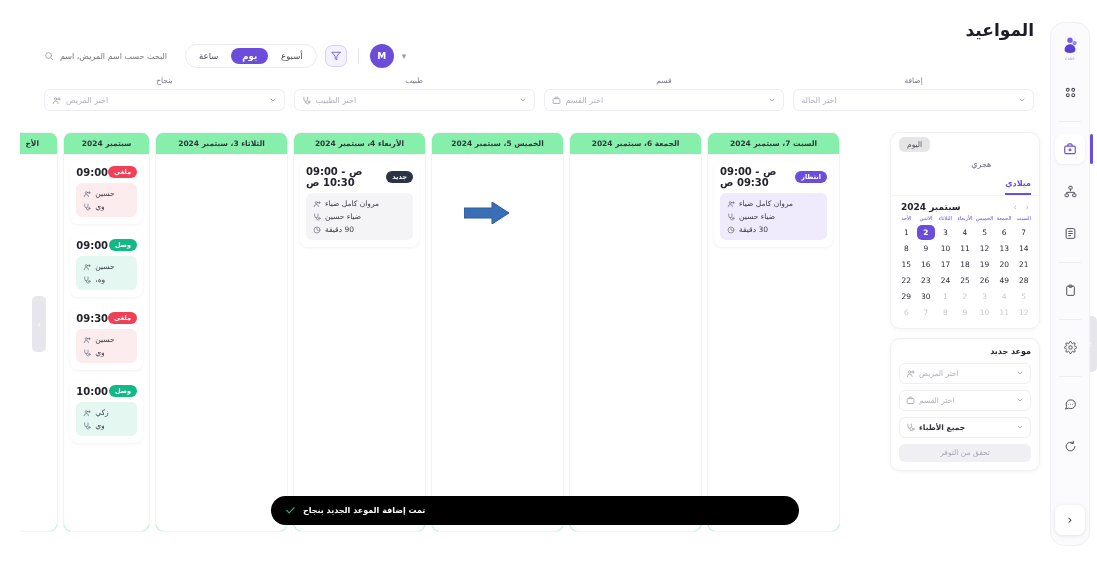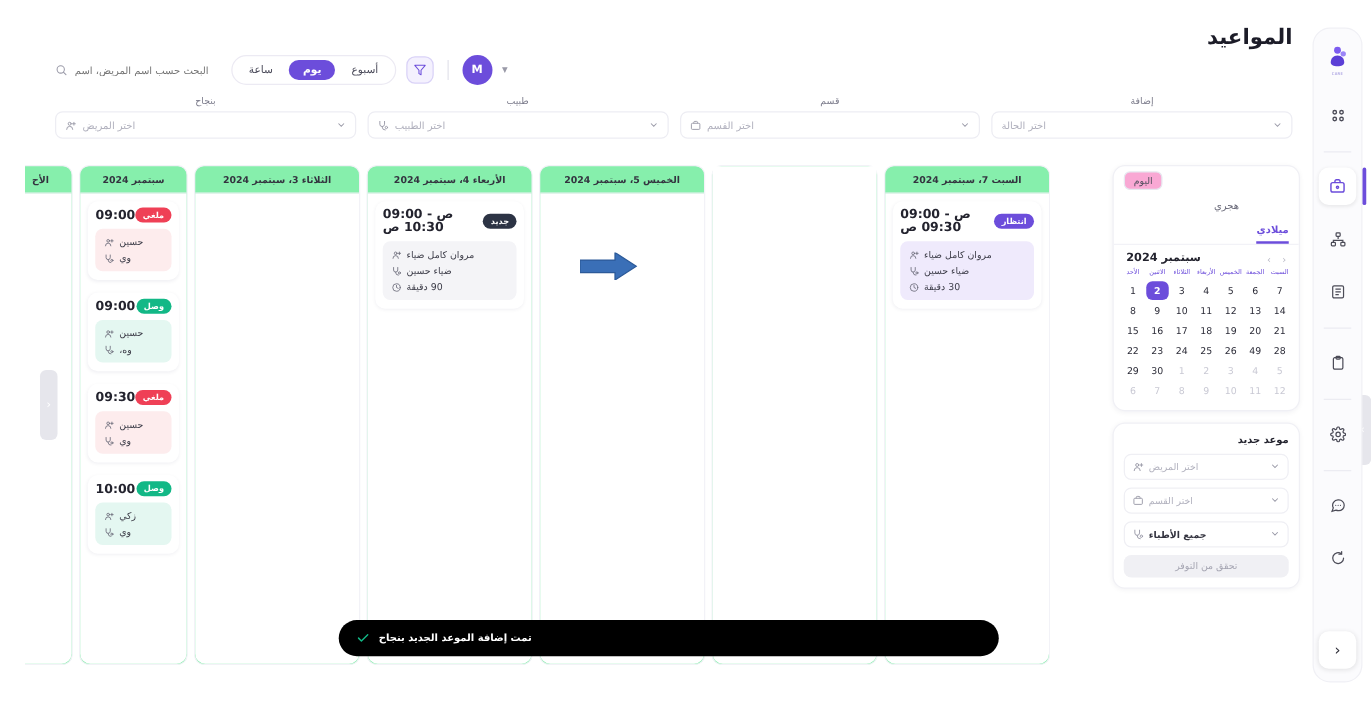--- a/index.html
+++ b/index.html
@@ -125,21 +125,21 @@
   .side {
     position: absolute; top: 132px; right: 57px; width: 150px;
   }
   .card { background: #fff; border: 1px solid #f0f0f5; border-radius: 10px; box-shadow: 0 1px 4px rgba(25,25,60,.05); }
   .cal-tabs { display: flex; align-items: center; gap: 14px; padding: 6px 8px 0; position: relative; }
   .cal-tab { font-size: 8px; color: #6b6b7a; padding-bottom: 5px; }
   .cal-tab.active { color: #6c4ddb; font-weight: bold; border-bottom: 2px solid #6c4ddb; margin-top: 40px; }
   .today-btn {
     position: absolute; left: 8px; top: 4px;
     font-size: 7.5px; color: #4d4d5c; border: 1px solid #e7e7ef;
-    border-radius: 5px; padding: 2px 7px; background: #f9a8d4;
+    border-radius: 5px; padding: 2px 7px; background: #e5e5e5;
   }
   .cal-navrow { display: flex; align-items: center; justify-content: space-between; padding: 6px 10px 2px; border-top: 1px solid #f2f2f7;}
   .cal-month { font-size: 9px; font-weight: bold; color: #23232e; }
   .cal-arrows { display: flex; gap: 9px; color: #b5b5c2; font-size: 8px; }
   .cal-grid { display: grid; grid-template-columns: repeat(7, 1fr); gap: 1px; padding: 2px 6px 8px; }
   .cal-dow { font-size: 5.2px; color: #6c4ddb; text-align: center; line-height: 1.15; padding-bottom: 2px; }
   .cal-day {
     font-size: 7.5px; color: #2c2c38; text-align: center;
     height: 15px; line-height: 15px; border-radius: 5px;
   }
@@ -304,20 +304,21 @@
                   <svg width="8" height="8" viewBox="0 0 24 24" fill="none" stroke="#6b6b7a" stroke-width="2" stroke-linecap="round">
                     <circle cx="12" cy="12" r="9"></circle>
                     <polyline points="12 7 12 12 16 14"></polyline>
                   </svg>
                 </div>
               </div>
             </div>
           </div>
         </div>
         <div class="col">
+          <div class="col-head">الجمعة 6، سبتمبر 2024</div>
           <div class="col-body"></div>
         </div>
         <div class="col">
           <div class="col-head">الخميس 5، سبتمبر 2024</div>
           <div class="col-body"></div>
         </div>
         <div class="col">
           <div class="col-head">الأربعاء 4، سبتمبر 2024</div>
           <div class="col-body">
             <div class="appt" style="margin-bottom: 10px;">

